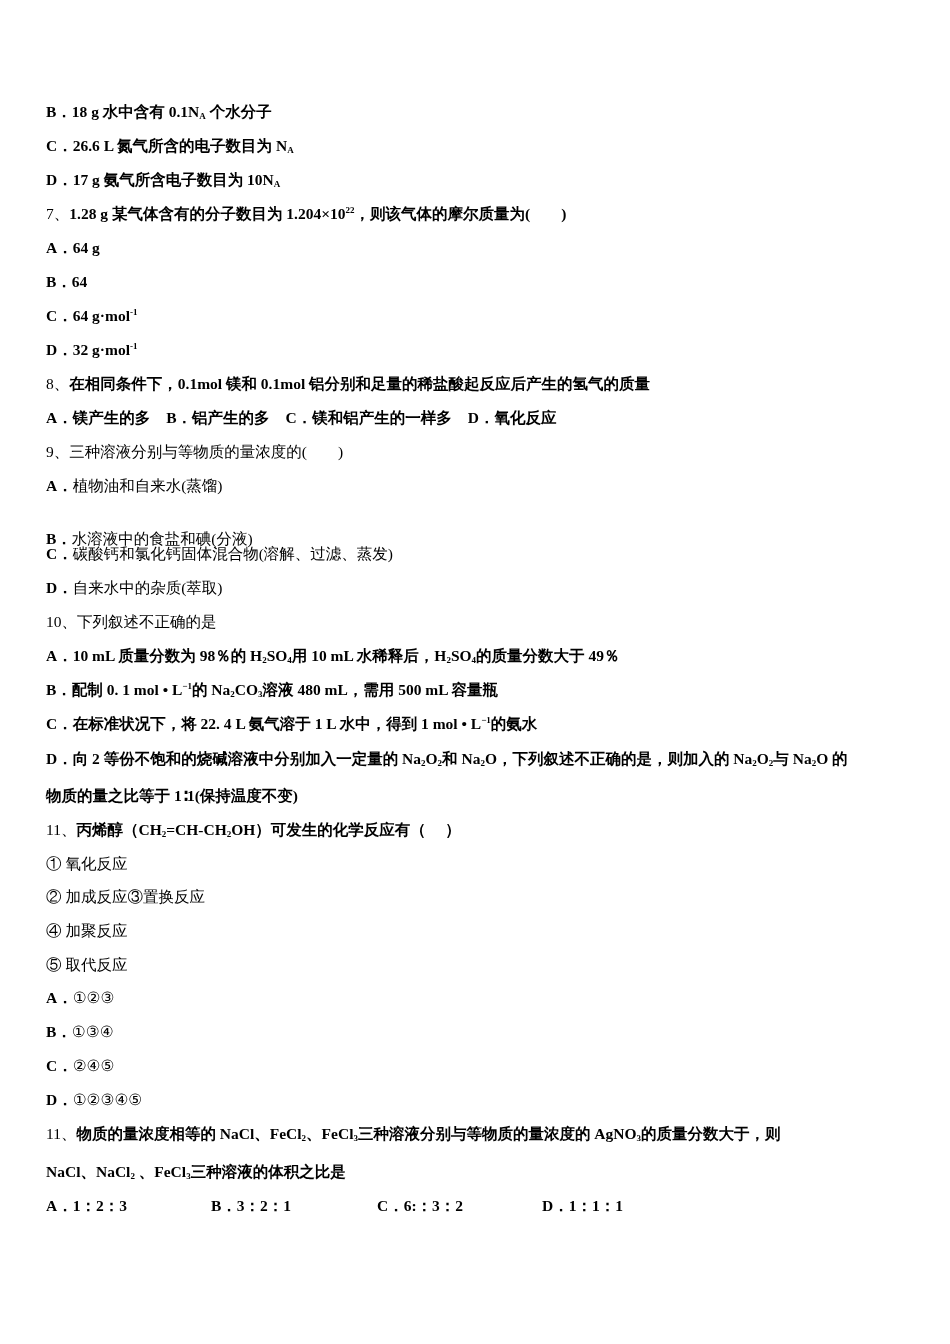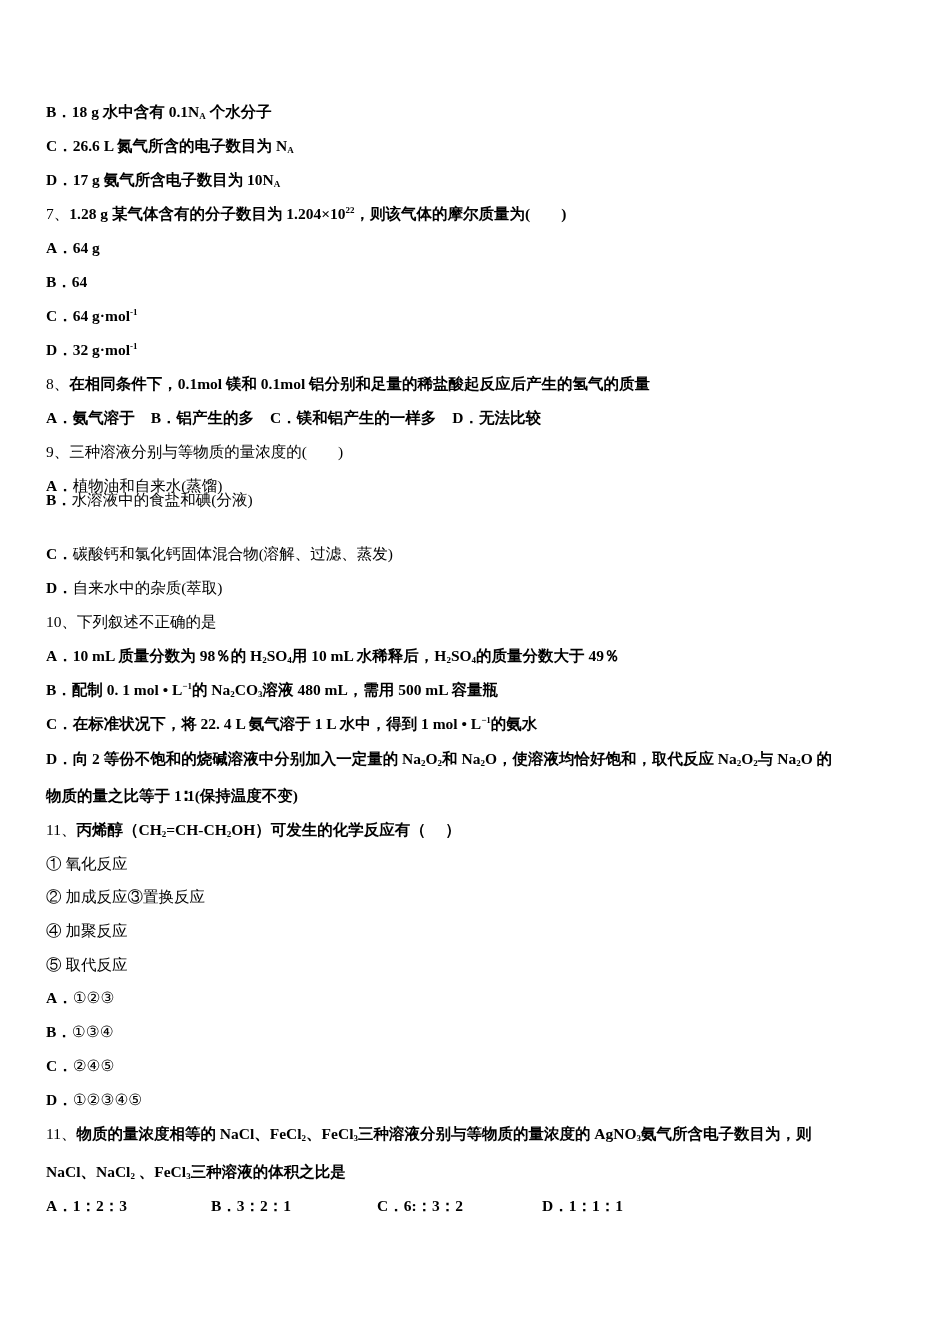--- a/index.html
+++ b/index.html
@@ -42,30 +42,30 @@
     <span>C．</span><span>64 g·mol</span><sup>-1</sup>
   </div>
   <div class="line b" style="top:340px">
     <span>D．</span><span>32 g·mol</span><sup>-1</sup>
   </div>
 
   <div class="line b" style="top:374px">
     <span class="n">8、</span><span>在相同条件下，0.1mol 镁和 0.1mol 铝分别和足量的稀盐酸起反应后产生的氢气的质量</span>
   </div>
   <div class="line b" style="top:408px">
-    <span>A．</span><span>氨气溶于</span><span class="opt-gap" style="width:16px"></span><span>B．</span><span>铝产生的多</span><span class="opt-gap" style="width:16px"></span><span>C．</span><span>镁和铝产生的一样多</span><span class="opt-gap" style="width:16px"></span><span>D．</span><span>无法比较</span>
+    <span>A．</span><span>镁产生的多</span><span class="opt-gap" style="width:16px"></span><span>B．</span><span>铝产生的多</span><span class="opt-gap" style="width:16px"></span><span>C．</span><span>镁和铝产生的一样多</span><span class="opt-gap" style="width:16px"></span><span>D．</span><span>氧化反应</span>
   </div>
 
   <div class="line" style="top:442px">
     <span>9、</span><span>三种溶液分别与等物质的量浓度的(　　)</span>
   </div>
   <div class="line" style="top:476px">
     <span class="b">A．</span><span>植物油和自来水(蒸馏)</span>
   </div>
-  <div class="line" style="top:490px">
+  <div class="line" style="top:529px">
     <span class="b">B．</span><span>水溶液中的食盐和碘(分液)</span>
   </div>
   <div class="line" style="top:544px">
     <span class="b">C．</span><span>碳酸钙和氯化钙固体混合物(溶解、过滤、蒸发)</span>
   </div>
   <div class="line" style="top:578px">
     <span class="b">D．</span><span>自来水中的杂质(萃取)</span>
   </div>
 
   <div class="line" style="top:612px">
@@ -74,21 +74,21 @@
   <div class="line b" style="top:646px">
     <span>A．</span><span>10  mL 质量分数为 98％的 H</span><sub>2</sub><span>SO</span><sub>4</sub><span>用 10  mL 水稀释后，H</span><sub>2</sub><span>SO</span><sub>4</sub><span>的质量分数大于 49％</span>
   </div>
   <div class="line b" style="top:680px">
     <span>B．</span><span>配制 0. 1  mol • L</span><sup>−1</sup><span>的 Na</span><sub>2</sub><span>CO</span><sub>3</sub><span>溶液 480  mL，需用 500  mL 容量瓶</span>
   </div>
   <div class="line b" style="top:714px">
     <span>C．</span><span>在标准状况下，将 22. 4  L 氨气溶于 1  L 水中，得到 1  mol • L</span><sup>−1</sup><span>的氨水</span>
   </div>
   <div class="line b" style="top:749px">
-    <span>D．</span><span>向 2 等份不饱和的烧碱溶液中分别加入一定量的 Na</span><sub>2</sub><span>O</span><sub>2</sub><span>和 Na</span><sub>2</sub><span>O，使溶液均恰好饱和，取代反应 Na</span><sub>2</sub><span>O</span><sub>2</sub><span>与 Na</span><sub>2</sub><span>O 的</span>
+    <span>D．</span><span>向 2 等份不饱和的烧碱溶液中分别加入一定量的 Na</span><sub>2</sub><span>O</span><sub>2</sub><span>和 Na</span><sub>2</sub><span>O，下列叙述不正确的是，则加入的 Na</span><sub>2</sub><span>O</span><sub>2</sub><span>与 Na</span><sub>2</sub><span>O 的</span>
   </div>
   <div class="line b" style="top:786px">
     <span>物质的量之比等于 1∶1(保持温度不变)</span>
   </div>
 
   <div class="line b" style="top:820px">
     <span class="n">11、</span><span>丙烯醇（CH</span><sub>2</sub><span>=CH-CH</span><sub>2</sub><span>OH）可发生的化学反应有（　 ）</span>
   </div>
   <div class="line" style="top:854px"><span>① 氧化反应</span></div>
   <div class="line" style="top:887px"><span>② 加成反应③置换反应</span></div>
@@ -101,21 +101,21 @@
     <span class="b">B．</span><span>①③④</span>
   </div>
   <div class="line" style="top:1056px">
     <span class="b">C．</span><span>②④⑤</span>
   </div>
   <div class="line" style="top:1090px">
     <span class="b">D．</span><span>①②③④⑤</span>
   </div>
 
   <div class="line b" style="top:1124px">
-    <span class="n">11、</span><span>物质的量浓度相等的 NaCl、FeCl</span><sub>2</sub><span>、FeCl</span><sub>3</sub><span>三种溶液分别与等物质的量浓度的 AgNO</span><sub>3</sub><span>氨气所含电子数目为，则</span>
+    <span class="n">11、</span><span>物质的量浓度相等的 NaCl、FeCl</span><sub>2</sub><span>、FeCl</span><sub>3</sub><span>三种溶液分别与等物质的量浓度的 AgNO</span><sub>3</sub><span>的质量分数大于，则</span>
   </div>
   <div class="line b" style="top:1162px">
     <span>NaCl、NaCl</span><sub>2</sub><span> 、FeCl</span><sub>3</sub><span>三种溶液的体积之比是</span>
   </div>
   <div class="line b" style="top:1196px; left:0">
     <span>A．</span><span>1：2：3</span>
   </div>
   <div class="line b" style="top:1196px; left:165px">
     <span>B．</span><span>3：2：1</span>
   </div>

